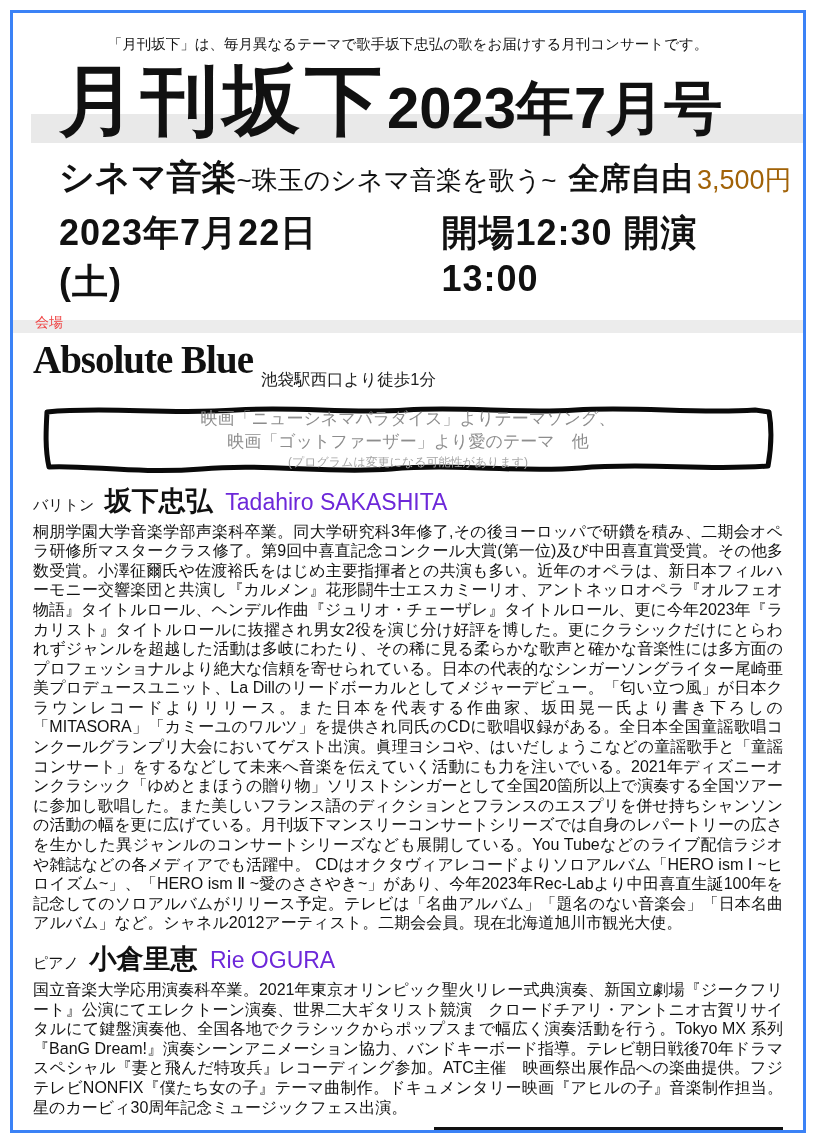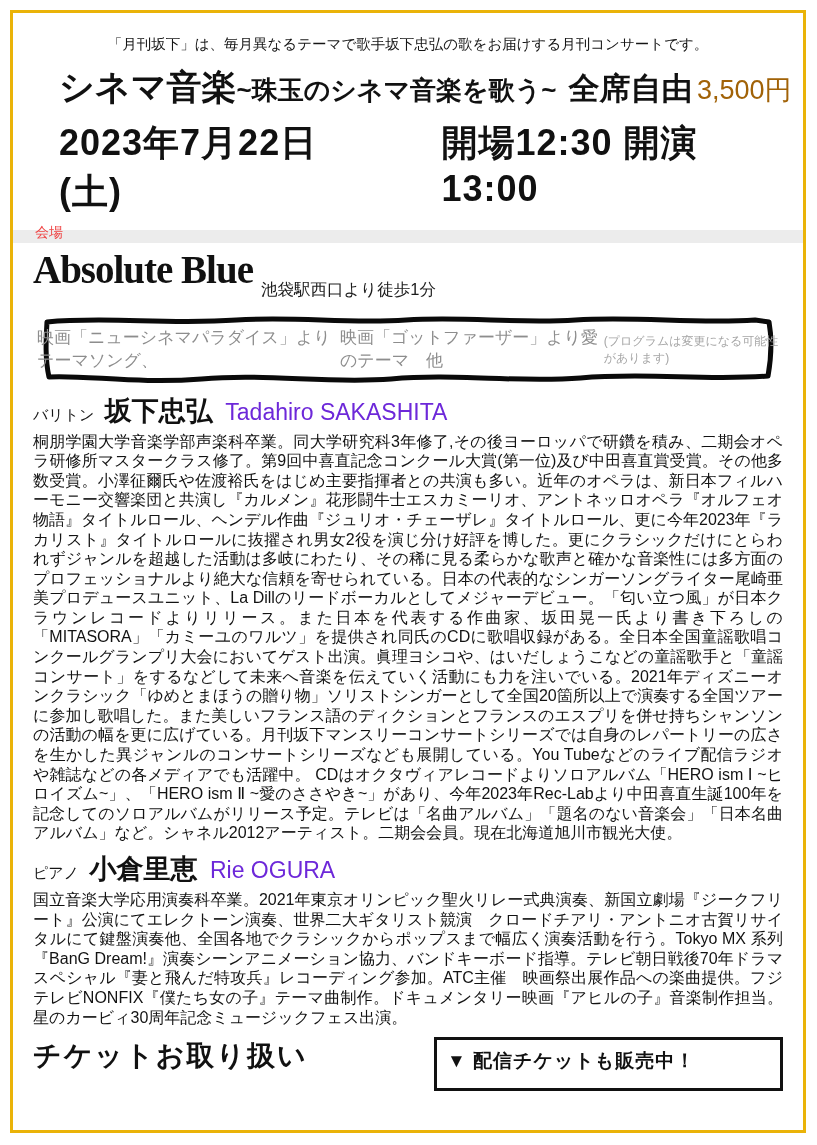--- a/index.html
+++ b/index.html
@@ -1,52 +1,52 @@
 <!DOCTYPE html>
 <html><head>
 <meta charset="utf-8">
 <style>
   html,body{margin:0;padding:0;}
   body{
     width:817px;height:1145px;position:relative;background:#fff;
     font-family:"Liberation Sans","DejaVu Sans",sans-serif;color:#111;
     -webkit-font-smoothing:antialiased;
   }
-  .frame{position:absolute;left:10px;top:10px;right:11px;bottom:12px;border:3px solid #eab308;}
+  .frame{position:absolute;left:10px;top:10px;right:11px;bottom:12px;border:3px solid #3b82f6;}
   .content{position:absolute;inset:0;padding:16px 20px 0;overflow:hidden;box-sizing:border-box;}
 
   .tagline{text-align:center;font-size:14.5px;margin-top:6px;color:#151515;}
 
   .title-row{position:relative;margin:10px 0 0 26px;height:80px;}
   .title-band{position:absolute;left:-28px;right:-30px;bottom:1px;height:29px;background:#e9e9e9;}
   .title-text{position:relative;display:flex;align-items:flex-end;}
   .t1{font-size:77px;font-weight:900;letter-spacing:5px;line-height:72px;}
   .t2{font-size:58px;font-weight:900;line-height:56px;letter-spacing:0px;}
 
   .theme-row{margin:10px 0 0 26px;white-space:nowrap;}
   .theme-main{font-size:35px;font-weight:900;}
-  .theme-sub{font-size:26px;font-weight:700;}
+  .theme-sub{font-size:26px;font-weight:400;}
   .theme-seat{font-size:31px;font-weight:900;margin-left:12px;}
   .theme-price{font-size:27px;font-weight:400;color:#a16207;}
 
   .date-row{margin:8px 0 0 26px;display:flex;align-items:baseline;}
   .date-main{font-size:36px;font-weight:900;letter-spacing:1px;}
   .date-times{font-size:36px;font-weight:900;margin-left:72px;letter-spacing:1px;}
 
   .kaijo-row{position:relative;height:21px;margin-top:5px;}
   .kaijo-band{position:absolute;left:-20px;right:-20px;bottom:0;height:13px;background:#ececec;}
   .kaijo-label{position:absolute;left:2px;bottom:1px;font-size:14px;color:#ef4444;}
 
   .venue-row{display:flex;align-items:flex-start;margin-top:8px;}
   .venue-name{font-family:"Liberation Serif","DejaVu Serif",serif;font-weight:bold;font-size:39px;line-height:0.95;letter-spacing:-1px;white-space:nowrap;}
   .venue-addr{margin-left:8px;font-size:16.5px;line-height:1.35;padding-top:5px;color:#1c1c1c;}
 
   .program-box{position:relative;margin:12px 4px 6px;height:72px;}
   .program-box svg.wavy{position:absolute;inset:0;width:100%;height:100%;}
-  .program-text{position:absolute;inset:0;display:flex;justify-content:center;align-items:center;padding-top:2px;}
+  .program-text{position:absolute;inset:0;display:flex;flex-direction:column;justify-content:center;align-items:center;padding-top:2px;}
   .prog-line{color:#8d8d8d;font-size:17px;line-height:1.35;}
   .prog-note{color:#a5a5a5;font-size:12px;margin-top:1px;}
 
   .artist-head{margin:8px 0 3px;}
   .role{font-size:15px;color:#161616;}
   .aname{font-size:27px;font-weight:bold;margin:0 8px 0 6px;}
   .aen{font-size:23px;color:#6d28d9;}
   .bio{font-size:16px;line-height:19.6px;text-align:justify;color:#121212;}
 
   .ticket-row{display:flex;margin-top:8px;}
@@ -57,20 +57,27 @@
   .stream-head{font-size:19px;font-weight:bold;margin:2px 0 6px;letter-spacing:1px;}
 </style>
 </head>
 <body>
 
 <div class="frame">
 <div class="content">
 
   <div class="tagline">「月刊坂下」は、毎月異なるテーマで歌手坂下忠弘の歌をお届けする月刊コンサートです。</div>
 
+  <div class="title-row">
+    <div class="title-band"></div>
+    <div class="title-text">
+      <span class="t1">月刊坂下</span>
+          <span class="t2">2023年7月号</span>
+    </div>
+  </div>
 
   <div class="theme-row">
     <span class="theme-main">シネマ音楽</span><span class="theme-sub">~珠玉のシネマ音楽を歌う~</span><span class="theme-seat">全席自由</span> <span class="theme-price">3,500円</span>
   </div>
 
   <div class="date-row">
     <span class="date-main">2023年7月22日(土)</span>
     <span class="date-times">開場12:30 開演13:00</span>
   </div>
 

